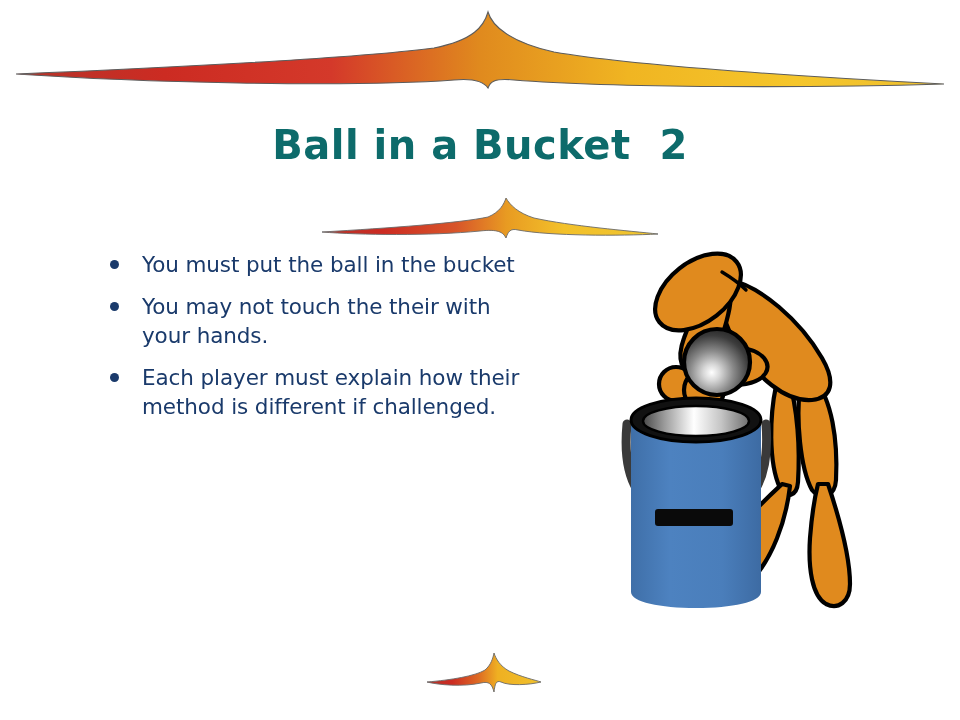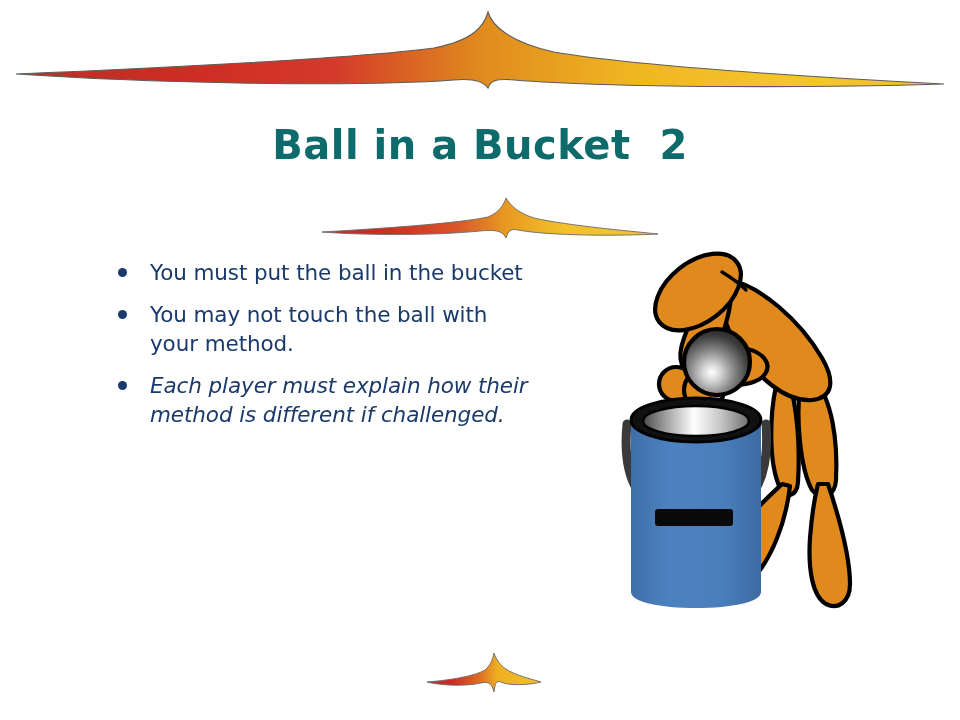--- a/index.html
+++ b/index.html
@@ -42,35 +42,35 @@
     color: #0d6b6b;
     white-space: pre;
   }
 
   
   #bullet-list {
     position: absolute;
     left: 98px;
     top: 246px;
     width: 420px;
-    margin: 12px;
+    margin: 4px;
     padding: 0;
     list-style: none;
   }
   .bullet-item {
     position: relative;
     padding-left: 40px;
     margin-bottom: 13px;
     font-family: "DejaVu Sans", sans-serif;
     font-size: 21.5px;
     line-height: 29px;
     color: #1a3a6b;
     letter-spacing: -0.1px;
   }
-  .bullet-item:last-child { margin-bottom: 0; font-style: italic; }
+  .bullet-item:last-child { margin-bottom: 0; }
   .bullet-marker {
     position: absolute;
     left: 8px;
     top: 10px;
     width: 9px;
     height: 9px;
     border-radius: 50%;
     background: #1a3a6b;
   }
 
@@ -141,21 +141,21 @@
 
   <div id="slide-title">Ball in a Bucket  2</div>
 
   <ul id="bullet-list">
     <li class="bullet-item">
       <span class="bullet-marker"></span>
       <span>You must put the ball in the bucket</span>
     </li>
     <li class="bullet-item">
       <span class="bullet-marker"></span>
-      <span>You may not touch the ball with your method.</span>
+      <span>You may not touch the their with your hands.</span>
     </li>
     <li class="bullet-item">
       <span class="bullet-marker"></span>
       <span>Each player must explain how their method is different if challenged.</span>
     </li>
   </ul>
 
   <svg id="illustration" viewBox="0 0 360 402">
     <defs>
       <radialGradient id="ballGrad" cx="0.42" cy="0.66" r="0.78">

